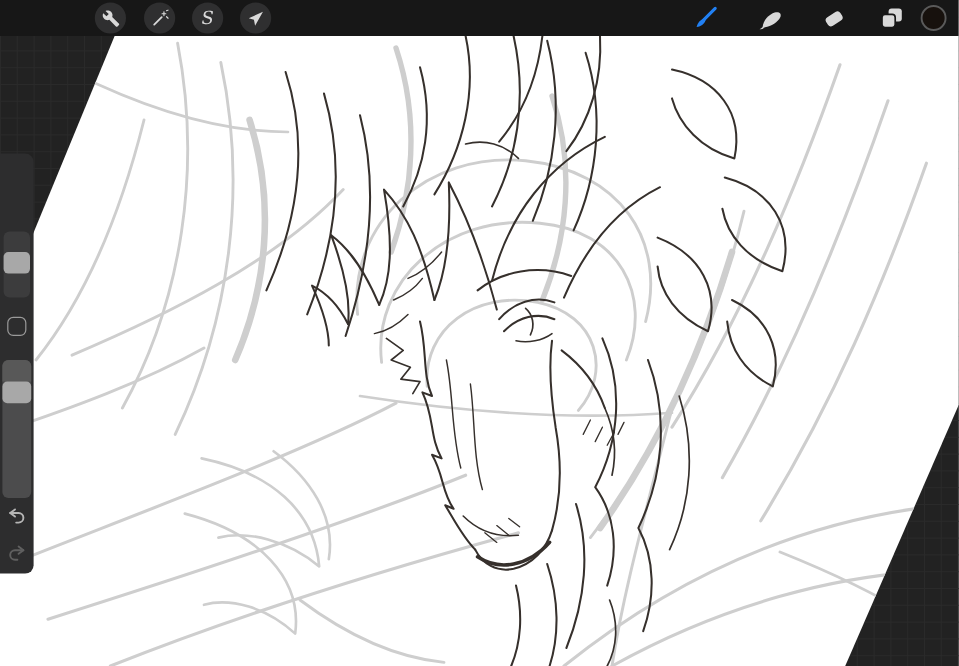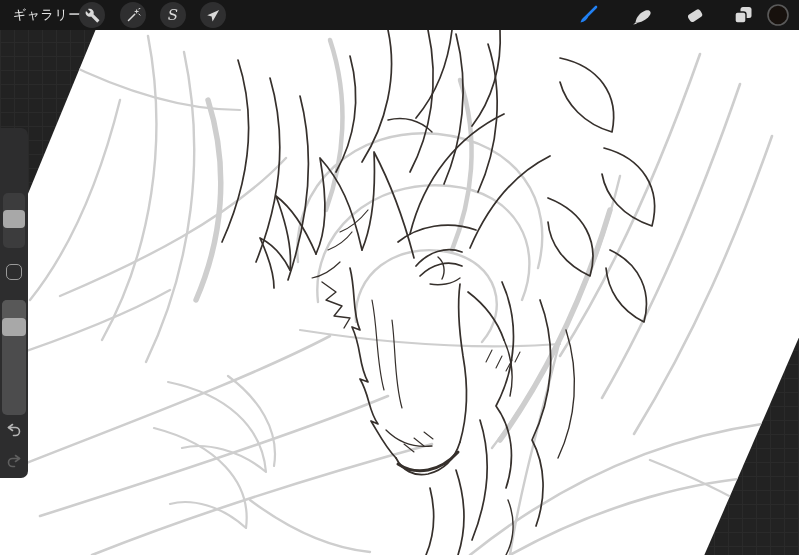--- a/index.html
+++ b/index.html
@@ -181,21 +181,20 @@
       <svg width="18" height="18" viewBox="0 0 18 18">
         <g transform="translate(18,0) scale(-1,1)">
           <path d="M7.5 2.5 L3.5 5.5 L7.5 8.5" fill="none" stroke="#5f5f5f" stroke-width="1.6" stroke-linecap="round" stroke-linejoin="round"></path>
           <path d="M3.5 5.5 H10.5 a4 4 0 0 1 0 8 H8.5" fill="none" stroke="#5f5f5f" stroke-width="1.6" stroke-linecap="round"></path>
         </g>
       </svg>
     </div>
   </div>
 
   <div id="toolbar">
-    <div id="gallery-btn">ギャラリー</div>
 
     <div class="tool-circle" style="left:79px">
       <svg width="15" height="15" viewBox="0 0 24 24">
         <path d="M22.7 19l-9.1-9.1c.9-2.3.4-5-1.5-6.9-2-2-5-2.4-7.4-1.3L9 6 6 9 1.6 4.7C.4 7.1.9 10.1 2.9 12.1c1.9 1.9 4.6 2.4 6.9 1.5l9.1 9.1c.4.4 1 .4 1.4 0l2.3-2.3c.5-.4.5-1.1.1-1.4z" fill="#d9d9d9"></path>
       </svg>
     </div>
     <div class="tool-circle" style="left:120px">
       <svg width="15" height="15" viewBox="0 0 24 24">
         <path d="M4 20 L14 10" stroke="#d9d9d9" stroke-width="2.4" stroke-linecap="round" fill="none"></path>
         <path d="M17 3v5 M14.5 5.5h5 M20.5 9.5l2 2 M20.5 1.5l2-1" stroke="#d9d9d9" stroke-width="1.6" stroke-linecap="round" fill="none"></path>

